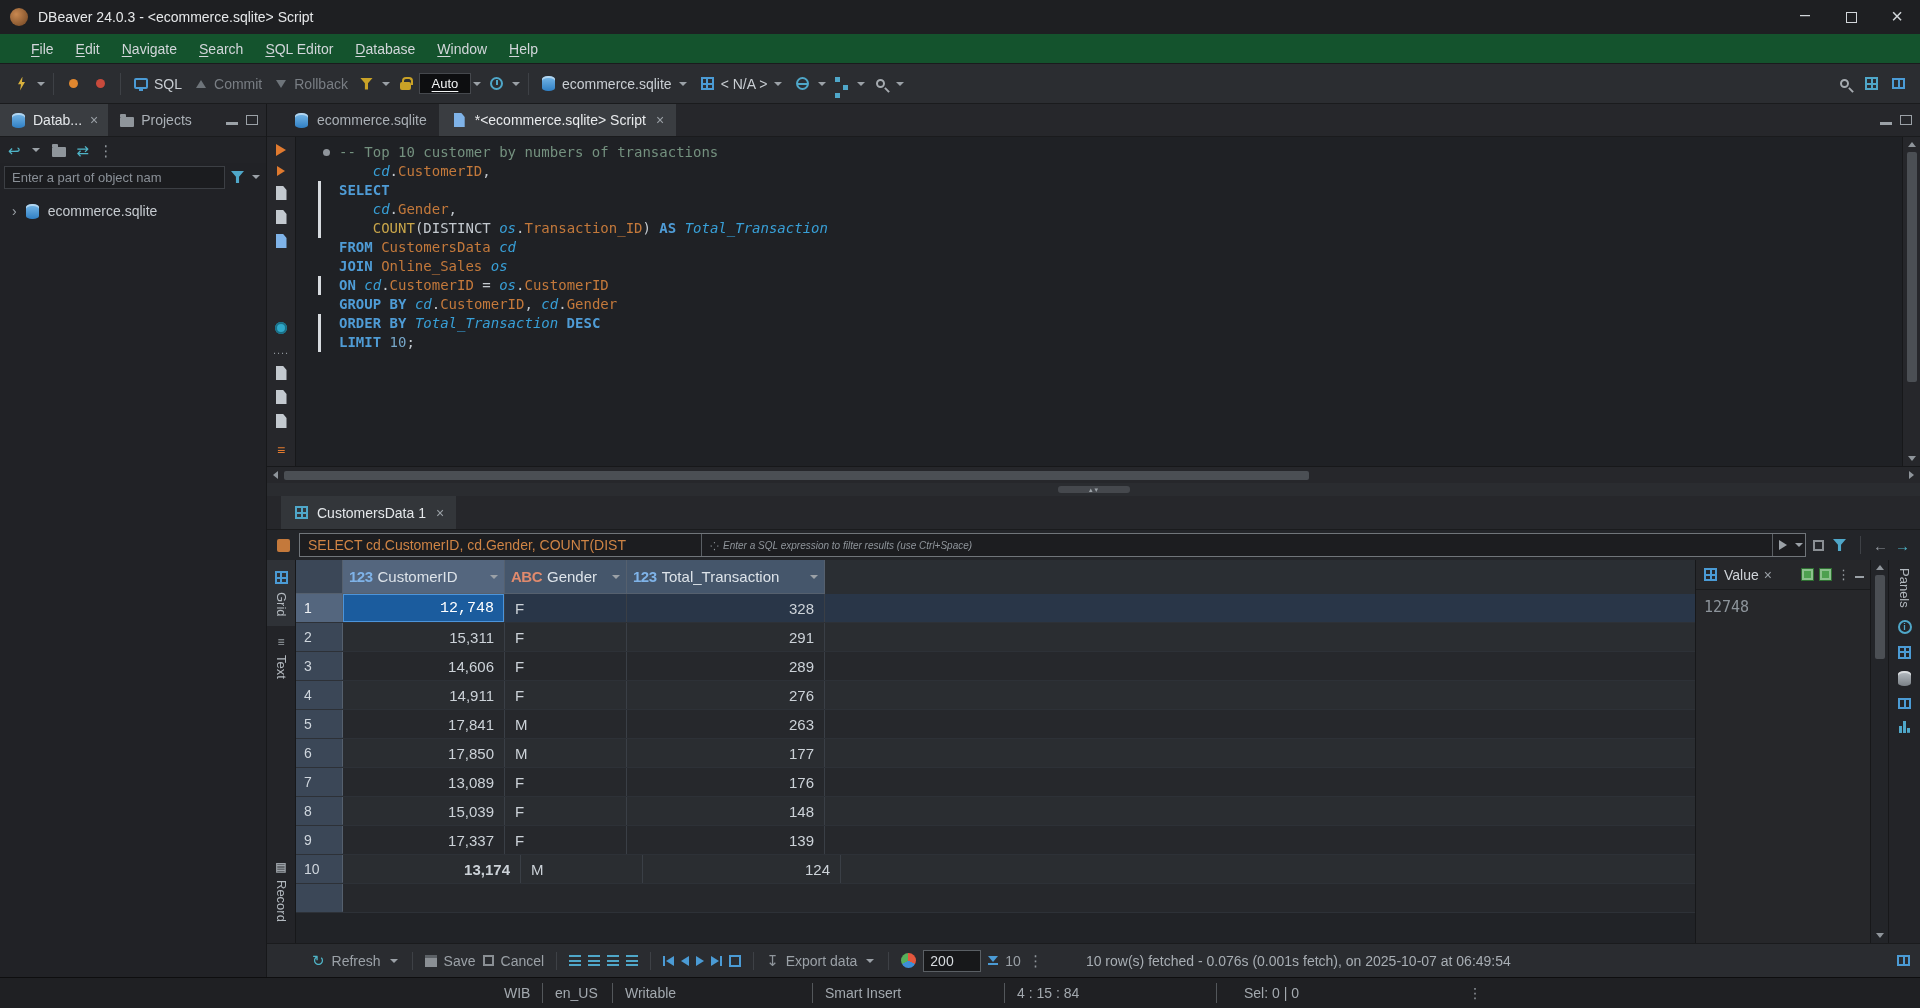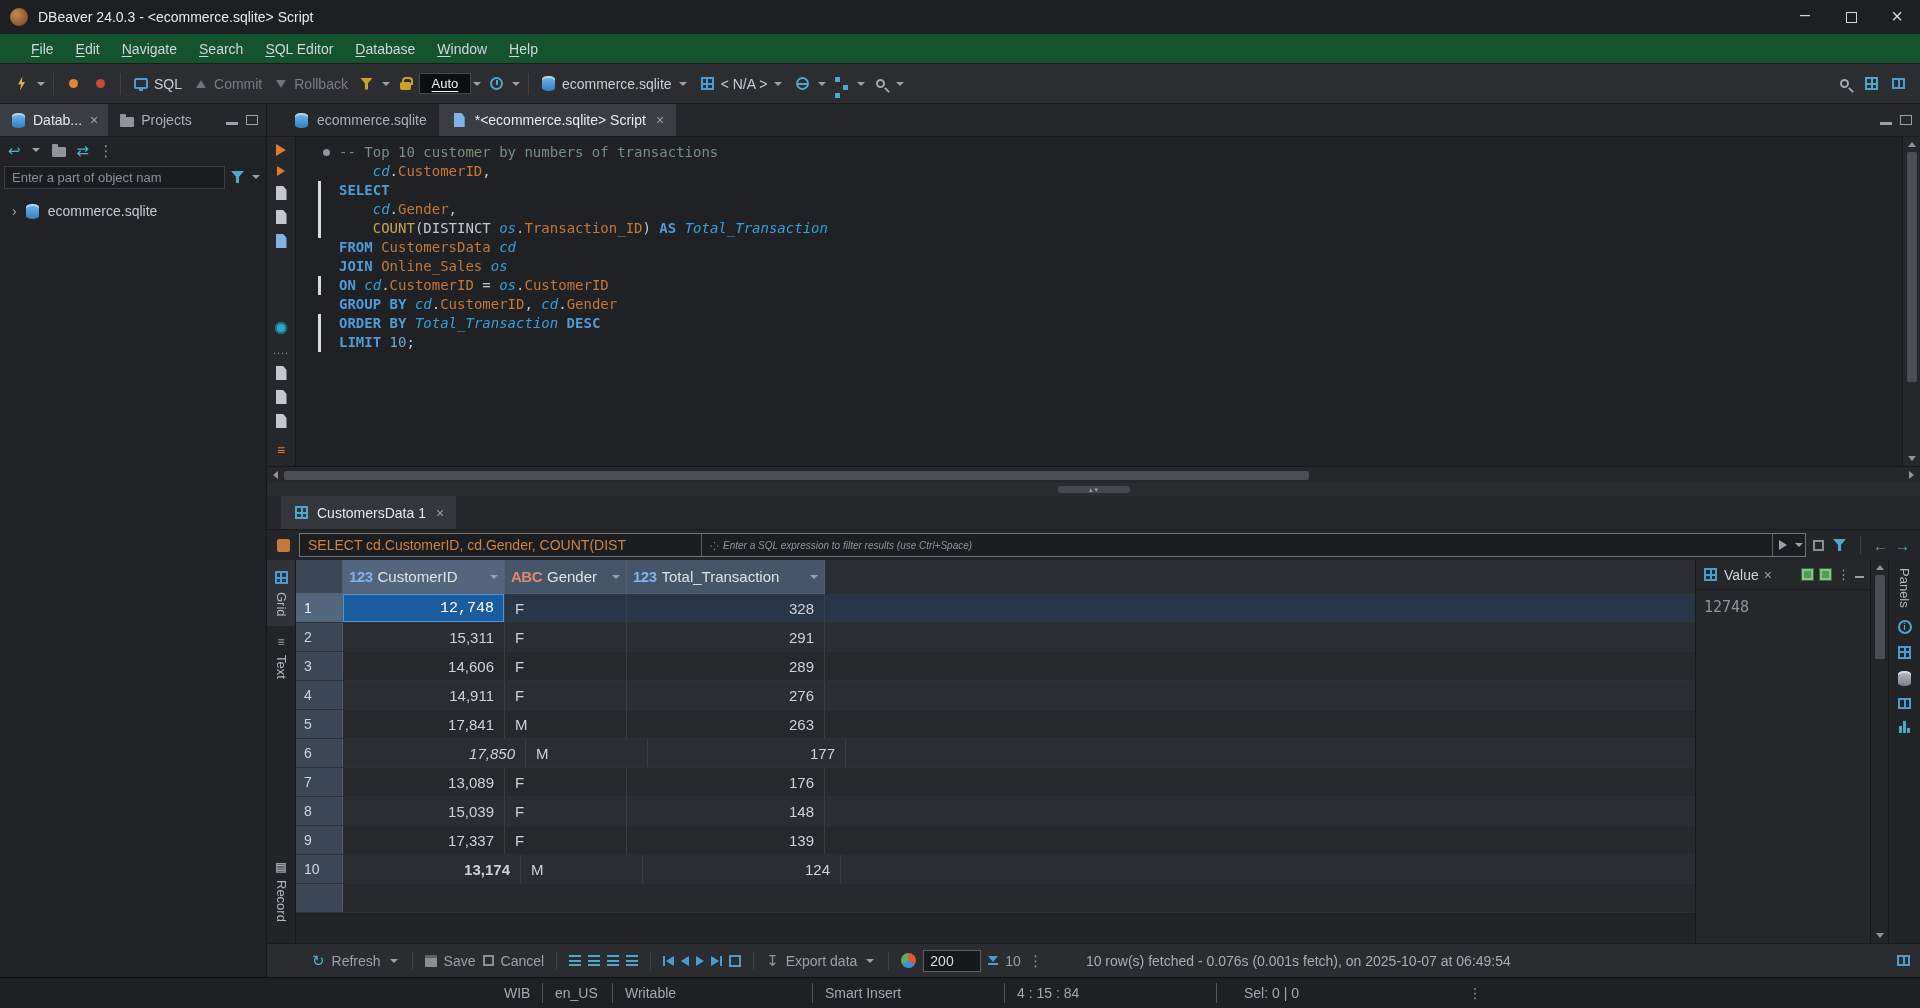--- a/index.html
+++ b/index.html
@@ -576,21 +576,21 @@
                   <div class="cell ra" style="width: 198px;">276</div>
                 </div>
                 <div class="grid-row">
                   <div class="gutter-cell">5</div>
                   <div class="cell ra" style="width: 162px;">17,841</div>
                   <div class="cell " style="width: 122px;">M</div>
                   <div class="cell ra" style="width: 198px;">263</div>
                 </div>
                 <div class="grid-row even">
                   <div class="gutter-cell">6</div>
-                  <div class="cell ra" style="width: 183px; font-style: italic;">17,850</div>
+                  <div class="cell ra" style="width: 162px;">17,850</div>
                   <div class="cell " style="width: 122px;">M</div>
                   <div class="cell ra" style="width: 198px;">177</div>
                 </div>
                 <div class="grid-row">
                   <div class="gutter-cell">7</div>
                   <div class="cell ra" style="width: 162px;">13,089</div>
                   <div class="cell " style="width: 122px;">F</div>
                   <div class="cell ra" style="width: 198px;">176</div>
                 </div>
                 <div class="grid-row even">

